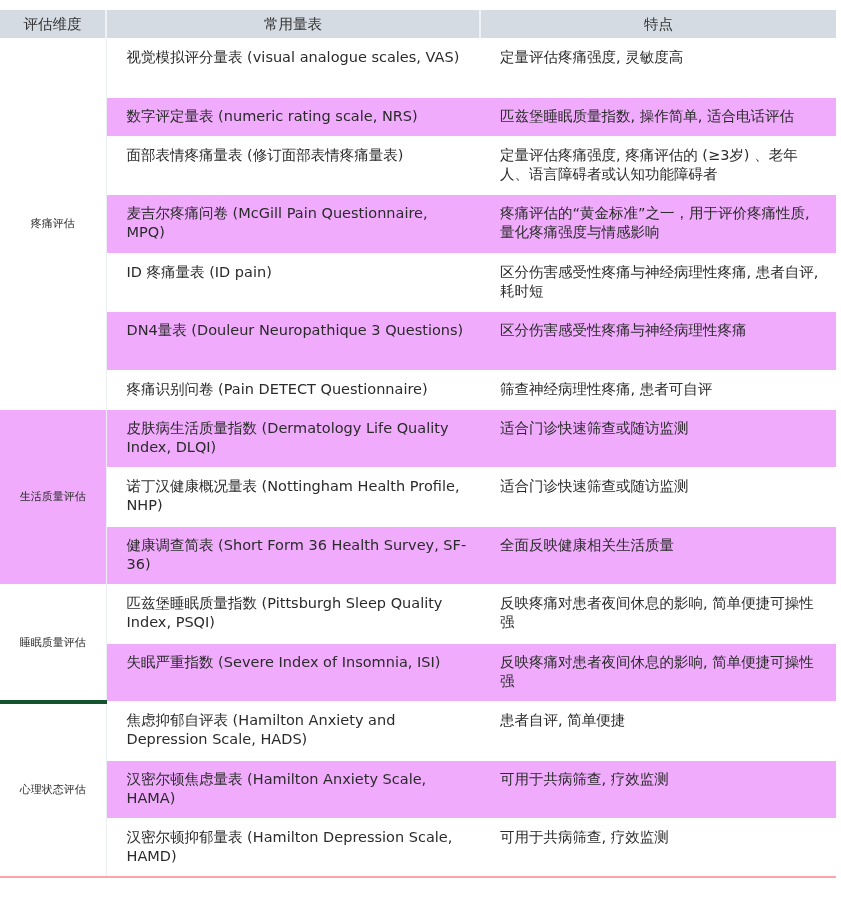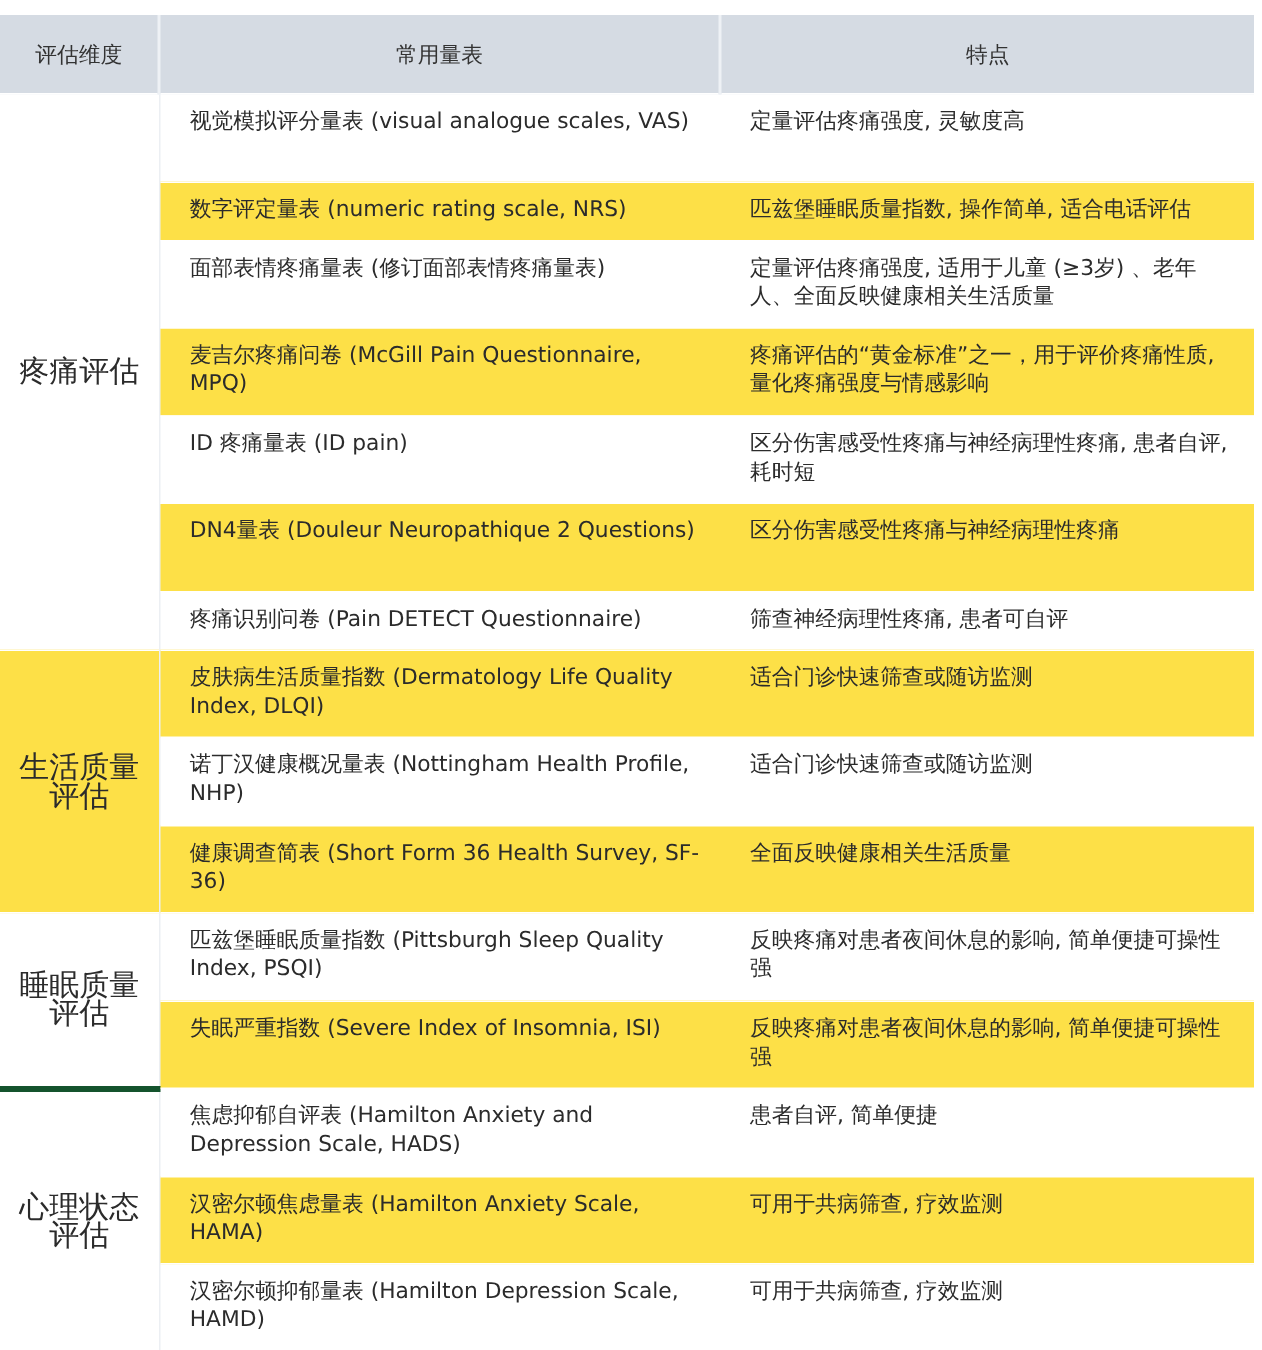--- a/index.html
+++ b/index.html
@@ -1,27 +1,27 @@
 <!DOCTYPE html>
 <html><head>
 <meta charset="utf-8">
 <style>
   html, body { margin:0; padding:0; background:#ffffff; }
   body { width:841px; height:900px; position:relative; overflow:hidden;
          font-family: "DejaVu Sans", "Liberation Sans", sans-serif; color:#2b2b2b; }
   table { position:absolute; left:0; top:10px; width:836px; border-collapse:collapse; table-layout:fixed; }
   col.c1 { width:106px; } col.c2 { width:374px; } col.c3 { width:356px; }
-  th { background:#d5dbe3; height:28px; font-weight:normal; font-size:14.5px; color:#333; text-align:center; padding:12px; border-right:2px solid #eef1f5; }
+  th { background:#d5dbe3; height:28px; font-weight:normal; font-size:14.5px; color:#333; text-align:center; padding:0; border-right:2px solid #eef1f5; }
   th:last-child { border-right:none;margin-left:37px; }
   td { font-size:14.5px; line-height:19px; vertical-align:top; padding:9px 12px 0 20px; border-top:1px solid #ffffff; }
-  td.dim { text-align:center; vertical-align:middle; padding:1px 4px; font-size:20px; line-height:19px; border-right:1px solid #eceff3; }
+  td.dim { text-align:center; vertical-align:middle; padding:1px 4px; font-size:11px; line-height:19px; border-right:1px solid #eceff3; }
   td.c3 { padding-left:20px; }
   tr.r { height:58.5px; }
   tr.short { height:39px; }
-  .gray { background:#fde047; }
+  .gray { background:#f0abfc; }
   .white { background:#ffffff;margin-top:46px; }
 </style>
 </head>
 <body>
 
 <table>
   <colgroup>
       <col class="c1">
       <col class="c2">
       <col class="c3">
@@ -39,32 +39,32 @@
       <td class="dim white" rowspan="7">疼痛评估</td>
       <td class="white">视觉模拟评分量表 (visual analogue scales, VAS)</td>
       <td class="white c3">定量评估疼痛强度, 灵敏度高</td>
     </tr>
     <tr class="short">
       <td class="gray">数字评定量表 (numeric rating scale, NRS)</td>
       <td class="gray c3">匹兹堡睡眠质量指数, 操作简单, 适合电话评估</td>
     </tr>
     <tr class="r">
       <td class="white">面部表情疼痛量表 (修订面部表情疼痛量表)</td>
-      <td class="white c3">定量评估疼痛强度, 适用于儿童 (≥3岁) 、老年人、全面反映健康相关生活质量</td>
+      <td class="white c3">定量评估疼痛强度, 疼痛评估的 (≥3岁) 、老年人、语言障碍者或认知功能障碍者</td>
     </tr>
     <tr class="r">
       <td class="gray">麦吉尔疼痛问卷 (McGill Pain Questionnaire, MPQ)</td>
       <td class="gray c3">疼痛评估的“黄金标准”之一，用于评价疼痛性质, 量化疼痛强度与情感影响</td>
     </tr>
     <tr class="r">
       <td class="white">ID 疼痛量表 (ID pain)</td>
       <td class="white c3">区分伤害感受性疼痛与神经病理性疼痛, 患者自评, 耗时短</td>
     </tr>
     <tr class="r">
-      <td class="gray">DN4量表 (Douleur Neuropathique 2 Questions)</td>
+      <td class="gray">DN4量表 (Douleur Neuropathique 3 Questions)</td>
       <td class="gray c3">区分伤害感受性疼痛与神经病理性疼痛</td>
     </tr>
     <tr class="short">
       <td class="white">疼痛识别问卷 (Pain DETECT Questionnaire)</td>
       <td class="white c3">筛查神经病理性疼痛, 患者可自评</td>
     </tr>
 
     <tr class="r">
       <td class="dim gray" rowspan="3">生活质量评估</td>
       <td class="gray">皮肤病生活质量指数 (Dermatology Life Quality Index, DLQI)</td>

